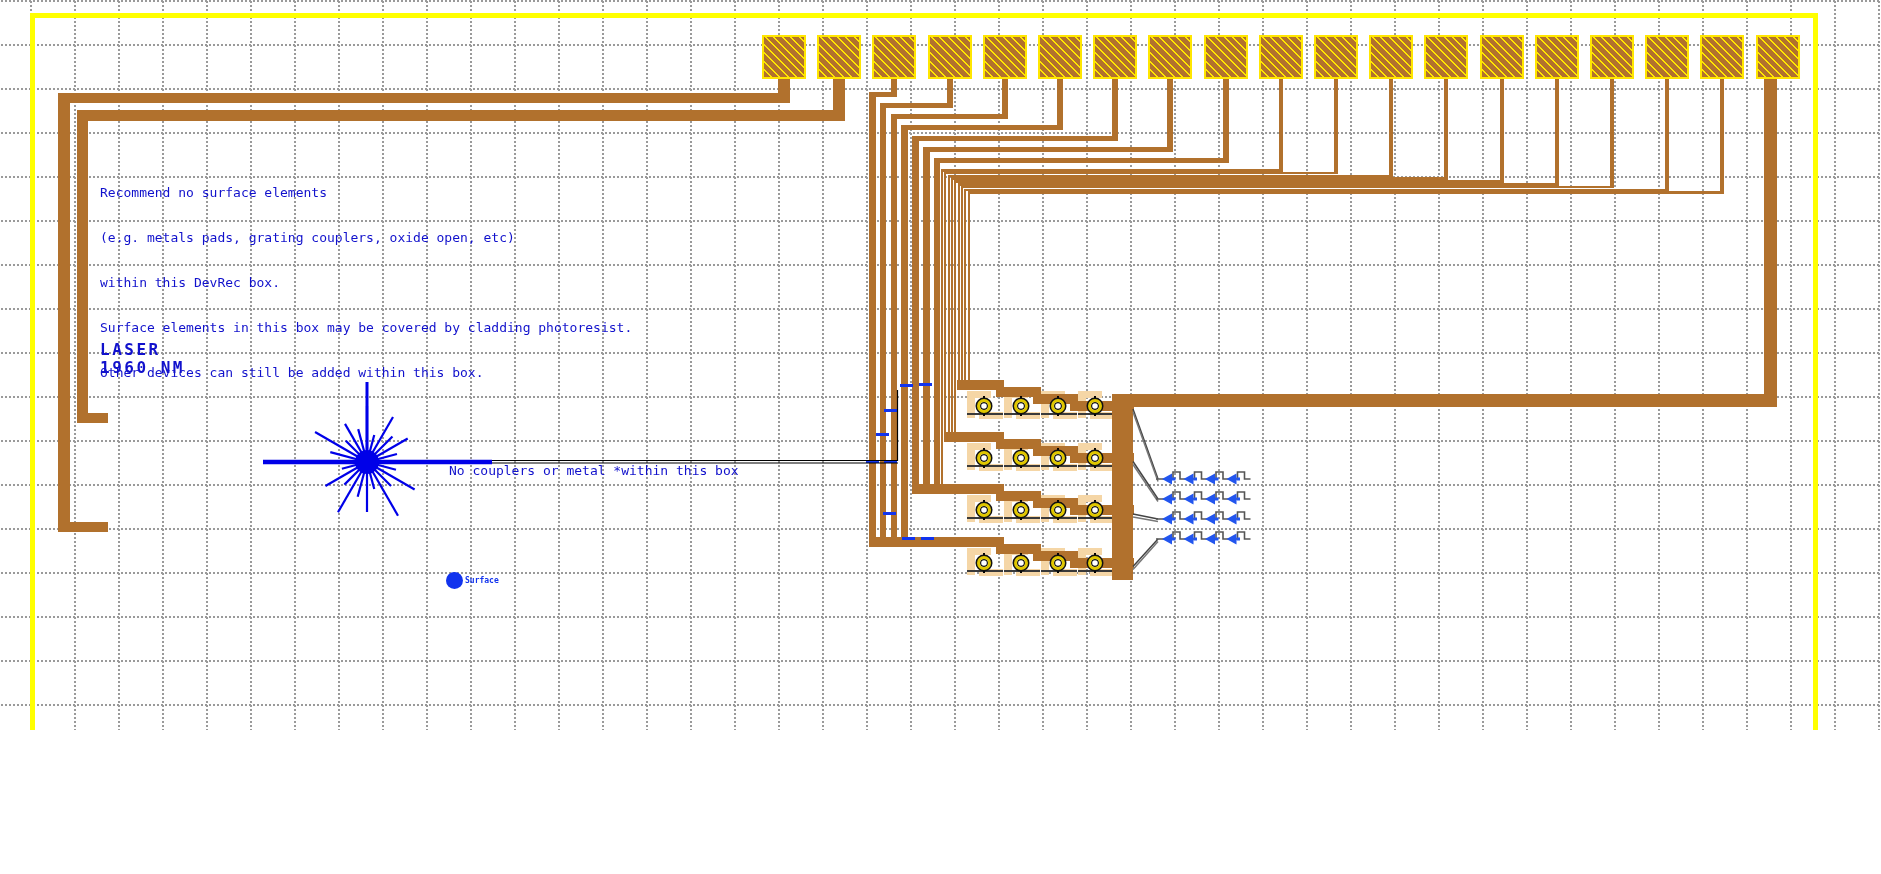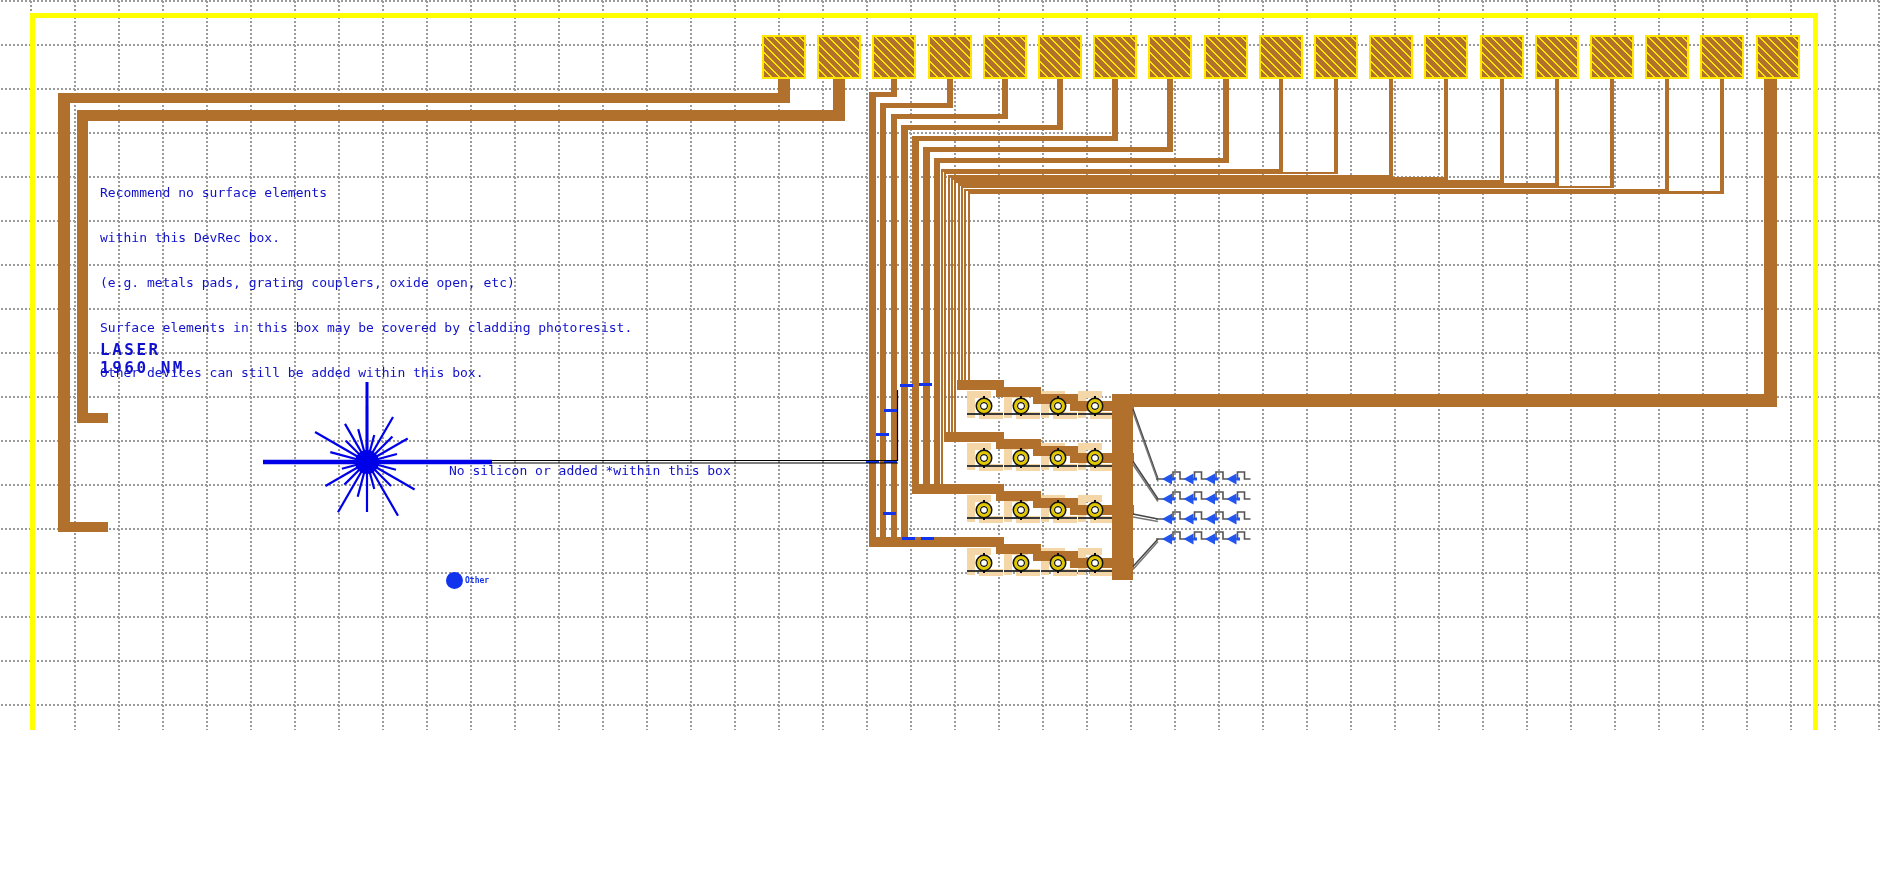--- a/index.html
+++ b/index.html
@@ -37,36 +37,36 @@
 </style>
 </head>
 <body>
 
 <div id="stage">
   <div id="canvas">
     <div class="floorplan"></div>
 
     <div class="note">
       <div>Recommend no surface elements</div>
+      <div>(e.g. metals pads, grating couplers, oxide open, etc)</div>
       <div>within this DevRec box.</div>
-      <div>(e.g. metals pads, grating couplers, oxide open, etc)</div>
       <div>Surface elements in this box may be covered by cladding photoresist.</div>
       <div>Other devices can still be added within this box.</div>
     </div>
 
     <div class="laser-label">
       <div>LASER</div>
       <div>1960 NM</div>
     </div>
 
-    <div class="wg-note">No silicon or added *within this box</div>
+    <div class="wg-note">No couplers or metal *within this box</div>
 
     <div class="logo">
       <span class="logo-circle"></span>
-      <span class="logo-text">Other</span>
+      <span class="logo-text">Surface</span>
     </div>
 
     <div id="geom">
         <div class="pad" style="left: 762px; top: 35px;"></div>
         <div class="pad" style="left: 817.2px; top: 35px;"></div>
         <div class="pad" style="left: 872.4px; top: 35px;"></div>
         <div class="pad" style="left: 927.6px; top: 35px;"></div>
         <div class="pad" style="left: 982.8px; top: 35px;"></div>
         <div class="pad" style="left: 1038px; top: 35px;"></div>
         <div class="pad" style="left: 1093.2px; top: 35px;"></div>

